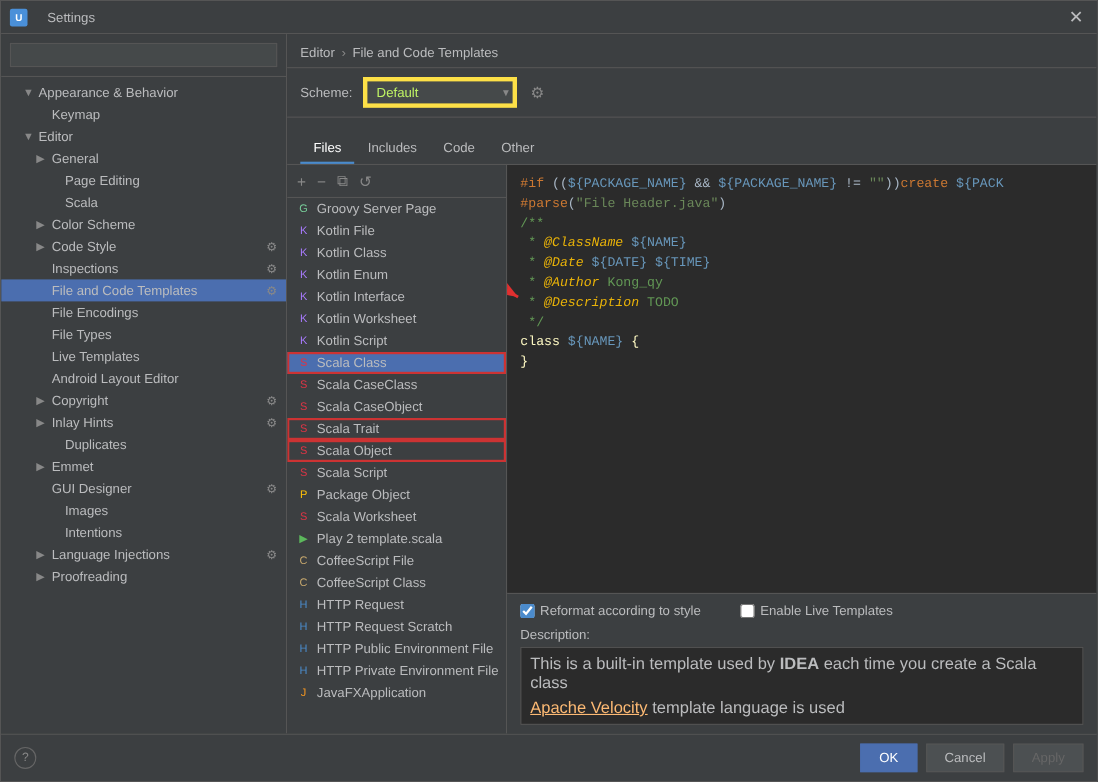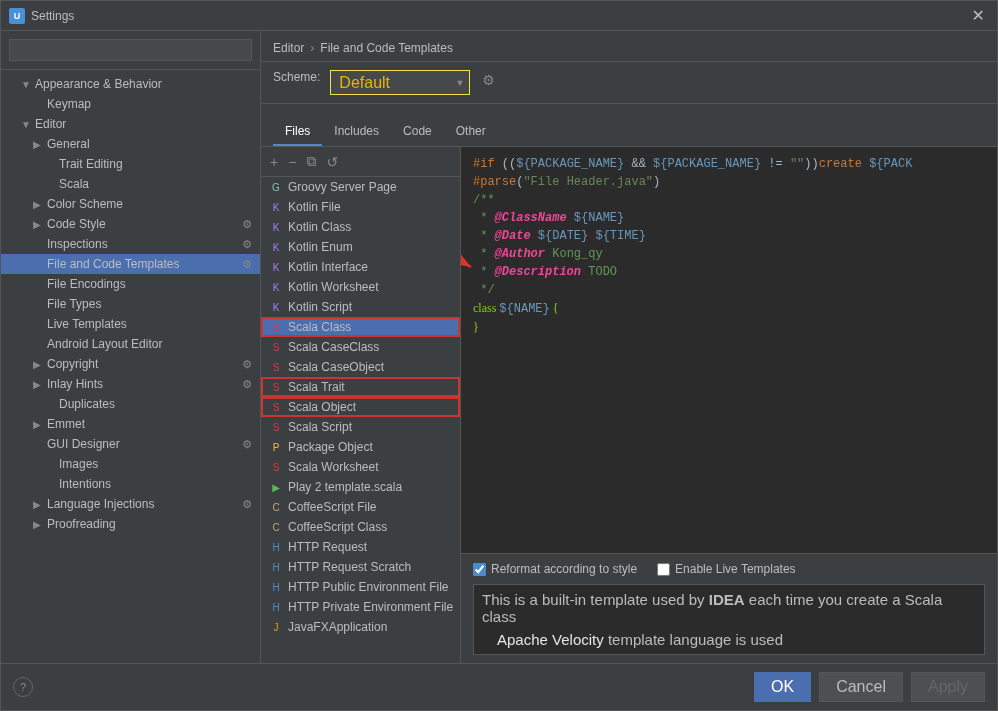--- a/index.html
+++ b/index.html
@@ -2,21 +2,21 @@
 <html><head>
   <meta charset="utf-8">
   <style>
     * { box-sizing: border-box; margin: 0; padding: 0; }
     body { background: #3c3f41; font-family: 'Segoe UI', Arial, sans-serif; font-size: 12px; color: #bbbcbe; width: 998px; height: 711px; overflow: hidden; }
     
     .dialog { width: 998px; height: 711px; background: #3c3f41; border: 1px solid #555; display: flex; flex-direction: column; }
     
     .title-bar { background: #3c3f41; height: 30px; display: flex; align-items: center; padding: 0 8px; border-bottom: 1px solid #555; flex-shrink: 0; }
     .title-bar-icon { width: 16px; height: 16px; margin-right: 6px; background: #4a90d9; border-radius: 2px; display: flex; align-items: center; justify-content: center; color: white; font-size: 9px; font-weight: bold; flex-shrink: 0; }
-    .title-bar-title { color: #bbbcbe; font-size: 12px; flex: 1; }
+    .title-bar-title { color: #bbbcbe; font-size: 12px; flex: 1; margin-left: 12px; }
     .title-bar-close { cursor: pointer; color: #bbbcbe; font-size: 16px; padding: 0 4px; }
     
     .dialog-content { display: flex; flex: 1; overflow: hidden; }
     
     
     .sidebar { width: 260px; background: #3c3f41; border-right: 1px solid #555; display: flex; flex-direction: column; flex-shrink: 0; overflow: hidden; }
     .search-bar { padding: 8px; border-bottom: 1px solid #555; }
     .search-input { width: 100%; background: #45494a; border: 1px solid #555; color: #bbbcbe; padding: 3px 6px 3px 22px; font-size: 12px; outline: none; position: relative; }
     .search-wrapper { position: relative; }
     .search-icon-inner { position: absolute; left: 6px; top: 50%; transform: translateY(-50%); color: #777; font-size: 11px; }
@@ -35,23 +35,23 @@
     .tree-item.indent3 { padding-left: 44px; }
     .badge-icon { margin-left: auto; color: #888; font-size: 11px; }
     
     
     .main-content { flex: 1; display: flex; flex-direction: column; background: #3c3f41; overflow: hidden; }
     
     .breadcrumb-bar { padding: 10px 12px 6px; border-bottom: 1px solid #555; display: flex; align-items: center; gap: 6px; }
     .breadcrumb-sep { color: #888; }
     .breadcrumb-text { color: #bbbcbe; font-size: 12px; }
     
-    .scheme-bar { padding: 8px 12px; display: flex; align-items: flex-start; gap: 10px; border-bottom: 1px solid #555; }
+    .scheme-bar { padding: 8px 12px; display: flex; align-items: center; gap: 10px; border-bottom: 1px solid #555; }
     .scheme-label { color: #bbbcbe; font-size: 12px; }
-    .scheme-select { background: #45494a; border: 1px solid #fde047; color: #eab308; padding: 3px 20px 3px 8px; font-size: 16px; appearance: none; -webkit-appearance: none; cursor: pointer; min-width: 140px; }
+    .scheme-select { background: #45494a; border: 4px solid #fde047; color: #bef264; padding: 3px 20px 3px 8px; font-size: 12px; appearance: none; -webkit-appearance: none; cursor: pointer; min-width: 140px; }
     .scheme-select-wrap { position: relative; display: inline-block; }
     .scheme-select-wrap::after { content: '▼'; position: absolute; right: 6px; top: 50%; transform: translateY(-50%); font-size: 9px; color: #888; pointer-events: none; }
     .gear-btn { background: none; border: none; color: #888; cursor: pointer; font-size: 14px; padding: 2px; }
     
     .tabs-row { display: flex; padding: 0 12px; border-bottom: 1px solid #555; }
     .tab { padding: 6px 12px; cursor: pointer; color: #bbbcbe; font-size: 12px; border-bottom: 2px solid transparent; margin-top: 14px; }
     .tab.active { border-bottom: 2px solid #4b8bcc; color: #ffffff; }
     
     
     .file-list-panel { width: 200px; border-right: 1px solid #555; display: flex; flex-direction: column; flex-shrink: 0; overflow: hidden; }
@@ -69,38 +69,38 @@
     .file-icon.package { color: #ffc107; }
     .file-icon.play { color: #5cb85c; }
     .file-icon.java { color: #f89820; }
     .code-editor { flex: 1; overflow: auto; padding: 8px 8px 8px 12px; font-family: 'Courier New', monospace; font-size: 12px; line-height: 1.5; background: #2b2b2b; color: #a9b7c6; }
     .code-editor::-webkit-scrollbar { width: 8px; height: 8px; }
     .code-editor::-webkit-scrollbar-track { background: #3c3f41; }
     .code-editor::-webkit-scrollbar-thumb { background: #555; }
     
     .code-line { white-space: pre; }
     .kw-yellow { color: #cc7832; }
-    .kw-var { color: #84cc16; font-family: Liberation Serif, serif; }
+    .kw-var { color: #fef9c3; }
     .kw-dollar { color: #6897bb; }
     .string-val { color: #6a8759; }
     .comment-green { color: #629755; }
-    .annotation { color: #ec4899; font-style: italic; font-weight: bold; }
+    .annotation { color: #eab308; font-style: italic; }
     
     .bottom-panel { border-top: 1px solid #555; padding: 8px 12px; background: #3c3f41; }
-    .checkboxes-row { display: flex; gap: 20px; align-items: center; margin-bottom: 8px; }
+    .checkboxes-row { display: flex; gap: 36px; align-items: center; margin-bottom: 8px; }
     .checkbox-item { display: flex; align-items: center; gap: 5px; cursor: pointer; font-size: 12px; color: #bbbcbe; }
     .checkbox-item input[type=checkbox] { accent-color: #4b8bcc; }
     .desc-label { font-size: 12px; color: #bbbcbe; margin-bottom: 4px; }
     .desc-box { background: #2b2b2b; border: 1px solid #555; padding: 6px 8px; font-size: 15px; color: #bbbcbe; min-height: 50px; }
     .desc-text { color: #bbbcbe; }
-    .link-text { color: #e5e5e5; cursor: pointer; margin-left: 15px; }
+    .link-text { color: #fdba74; text-decoration: underline; cursor: pointer; }
     
     
     .dialog-footer { display: flex; justify-content: flex-end; align-items: center; padding: 8px 12px; gap: 8px; border-top: 1px solid #555; background: #3c3f41; flex-shrink: 0; }
-    .footer-btn { padding: 5px 16px; font-size: 16px; cursor: pointer; border: 1px solid #555; background: #4c5052; color: #bbbcbe; }
+    .footer-btn { padding: 5px 16px; font-size: 12px; cursor: pointer; border: 1px solid #555; background: #4c5052; color: #bbbcbe; }
     .footer-btn.primary { background: #4b6eaf; border-color: #4b6eaf; color: white; }
     .footer-btn.disabled { color: #666; cursor: default; }
     .help-btn { width: 20px; height: 20px; border-radius: 50%; border: 1px solid #666; background: none; color: #888; cursor: pointer; font-size: 11px; margin-right: auto; display: flex; align-items: center; justify-content: center; }
     
     
     .file-scroll-area { flex: 1; overflow-y: auto; overflow-x: hidden; }
     .file-scroll-area::-webkit-scrollbar { width: 6px; }
     .file-scroll-area::-webkit-scrollbar-track { background: #3c3f41; }
     .file-scroll-area::-webkit-scrollbar-thumb { background: #666; }
     
@@ -140,21 +140,21 @@
         <div class="tree-item indent1">
           <span class="arrow">▼</span>
           <span class="label">Editor</span>
         </div>
         <div class="tree-item indent2">
           <span class="arrow">▶</span>
           <span class="label">General</span>
         </div>
         <div class="tree-item indent3">
           <span class="arrow"></span>
-          <span class="label">Trait Editing</span>
+          <span class="label">Page Editing</span>
         </div>
         <div class="tree-item indent3">
           <span class="arrow"></span>
           <span class="label">Scala</span>
         </div>
         <div class="tree-item indent2">
           <span class="arrow">▶</span>
           <span class="label">Color Scheme</span>
         </div>
         <div class="tree-item indent2">
@@ -390,20 +390,21 @@
             <div class="checkboxes-row">
               <label class="checkbox-item">
                 <input type="checkbox" checked="" style="">
                 <span>Reformat according to style</span>
               </label>
               <label class="checkbox-item">
                 <input type="checkbox" style="">
                 <span>Enable Live Templates</span>
               </label>
             </div>
+            <div class="desc-label">Description:</div>
             <div class="desc-box">
               <div class="desc-text">This is a built-in template used by <strong>IDEA</strong> each time you create a Scala class</div>
               <div style="margin-top:6px;">
                 <span class="link-text">Apache Velocity</span><span> template language is used</span>
               </div>
             </div>
           </div>
         </div>
       </div>
     </div>

